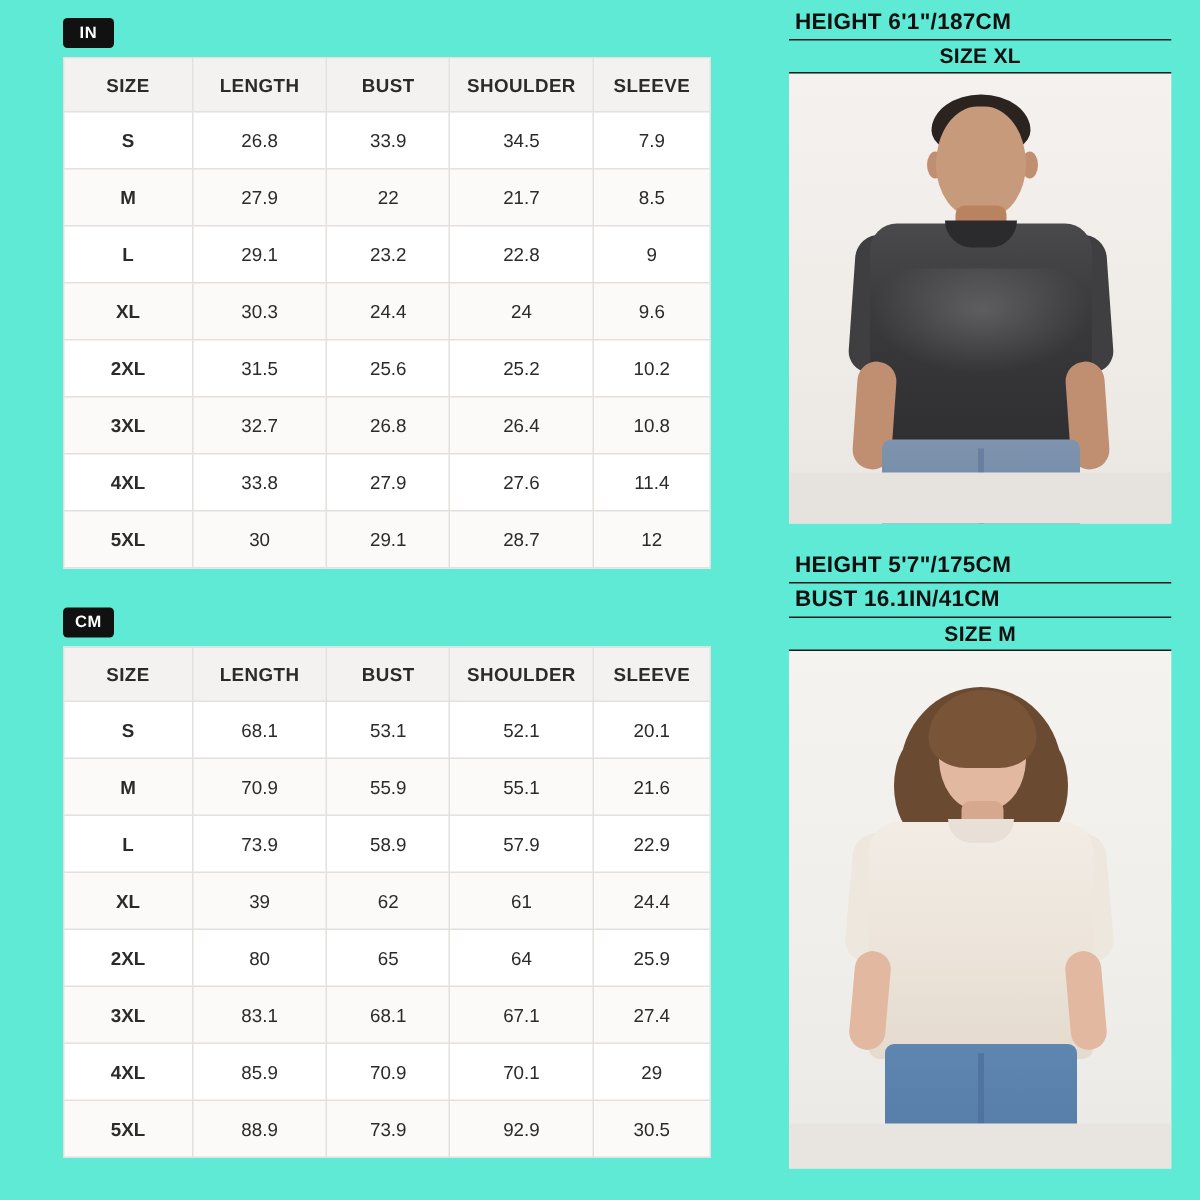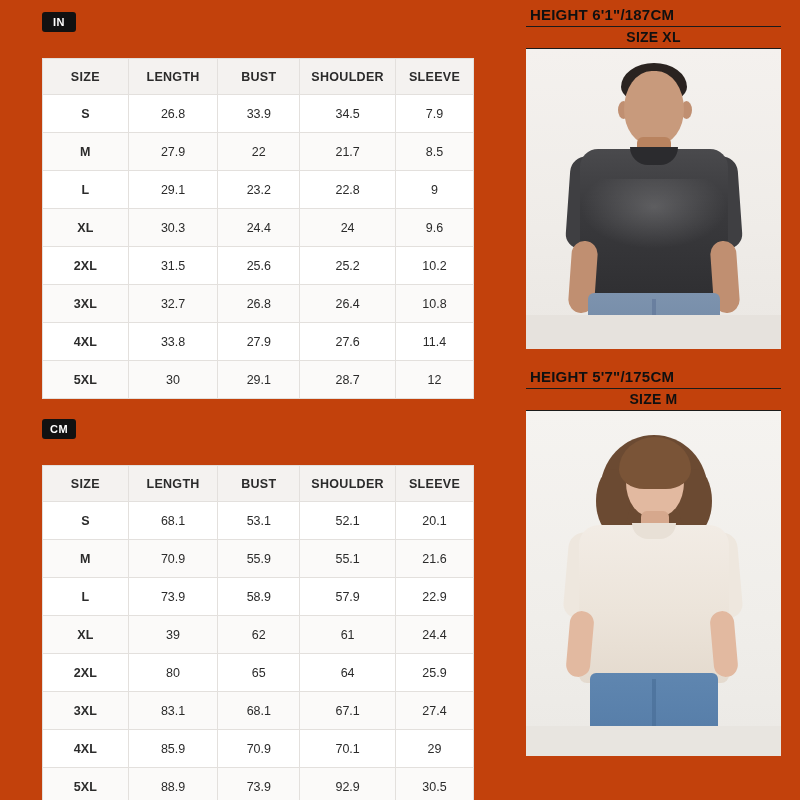--- a/index.html
+++ b/index.html
@@ -6,21 +6,21 @@
   html, body {
     margin: 0; padding: 0;
     width: 800px; height: 800px;
     background: #ffffff;
     font-family: "Liberation Sans", sans-serif;
     overflow: hidden;
   }
   .page {
     position: relative;
     width: 800px; height: 800px;
-    background: #c2410c;
+    background: #5eead4;
   }
 
   
   .tables-col {
     position: absolute;
     left: 0; top: 0;
     width: 508px; height: 800px;
   }
 
   .unit-badge {
@@ -32,28 +32,28 @@
     font-size: 11px;
     font-weight: bold;
     letter-spacing: 0.5px;
     width: 34px;
     height: 20px;
     border-radius: 3px;
   }
 
   .table-block { position: absolute; left: 42px; }
   #block-in { top: 12px; }
-  #block-cm { top: 419px; }
+  #block-cm { top: 405px; }
 
   .badge-row { height: 26px; }
 
   table.size-table {
     border-collapse: collapse;
     width: 432px;
-    margin-top: 20px;
+    margin-top: 0;
     background: #ffffff;
   }
   table.size-table th,
   table.size-table td {
     border: 1px solid #e3e0dd;
     text-align: center;
     font-size: 12.5px;
     color: #2b2b2b;
     height: 38px;
     padding: 0 4px;
@@ -384,20 +384,21 @@
           <div class="m-jeans pants"></div>
           <div class="m-jeans-split"></div>
         </div>
         <div class="floor-male"></div>
       </div>
     </div>
 
     <div class="model-card" id="model-female">
       <div class="spec-lines">
         <div class="spec-line indent">HEIGHT  5'7"/175CM</div>
+        <div class="spec-line indent">BUST  16.1IN/41CM</div>
         <div class="spec-line center">SIZE  M</div>
       </div>
       <div class="photo" id="photo-female">
         <div class="bg-wall bg-female"></div>
         <div class="figure">
           <div class="f-hair-back"></div>
           <div class="f-curl-l"></div>
           <div class="f-curl-r"></div>
           <div class="f-head head"></div>
           <div class="f-hair-top"></div>

